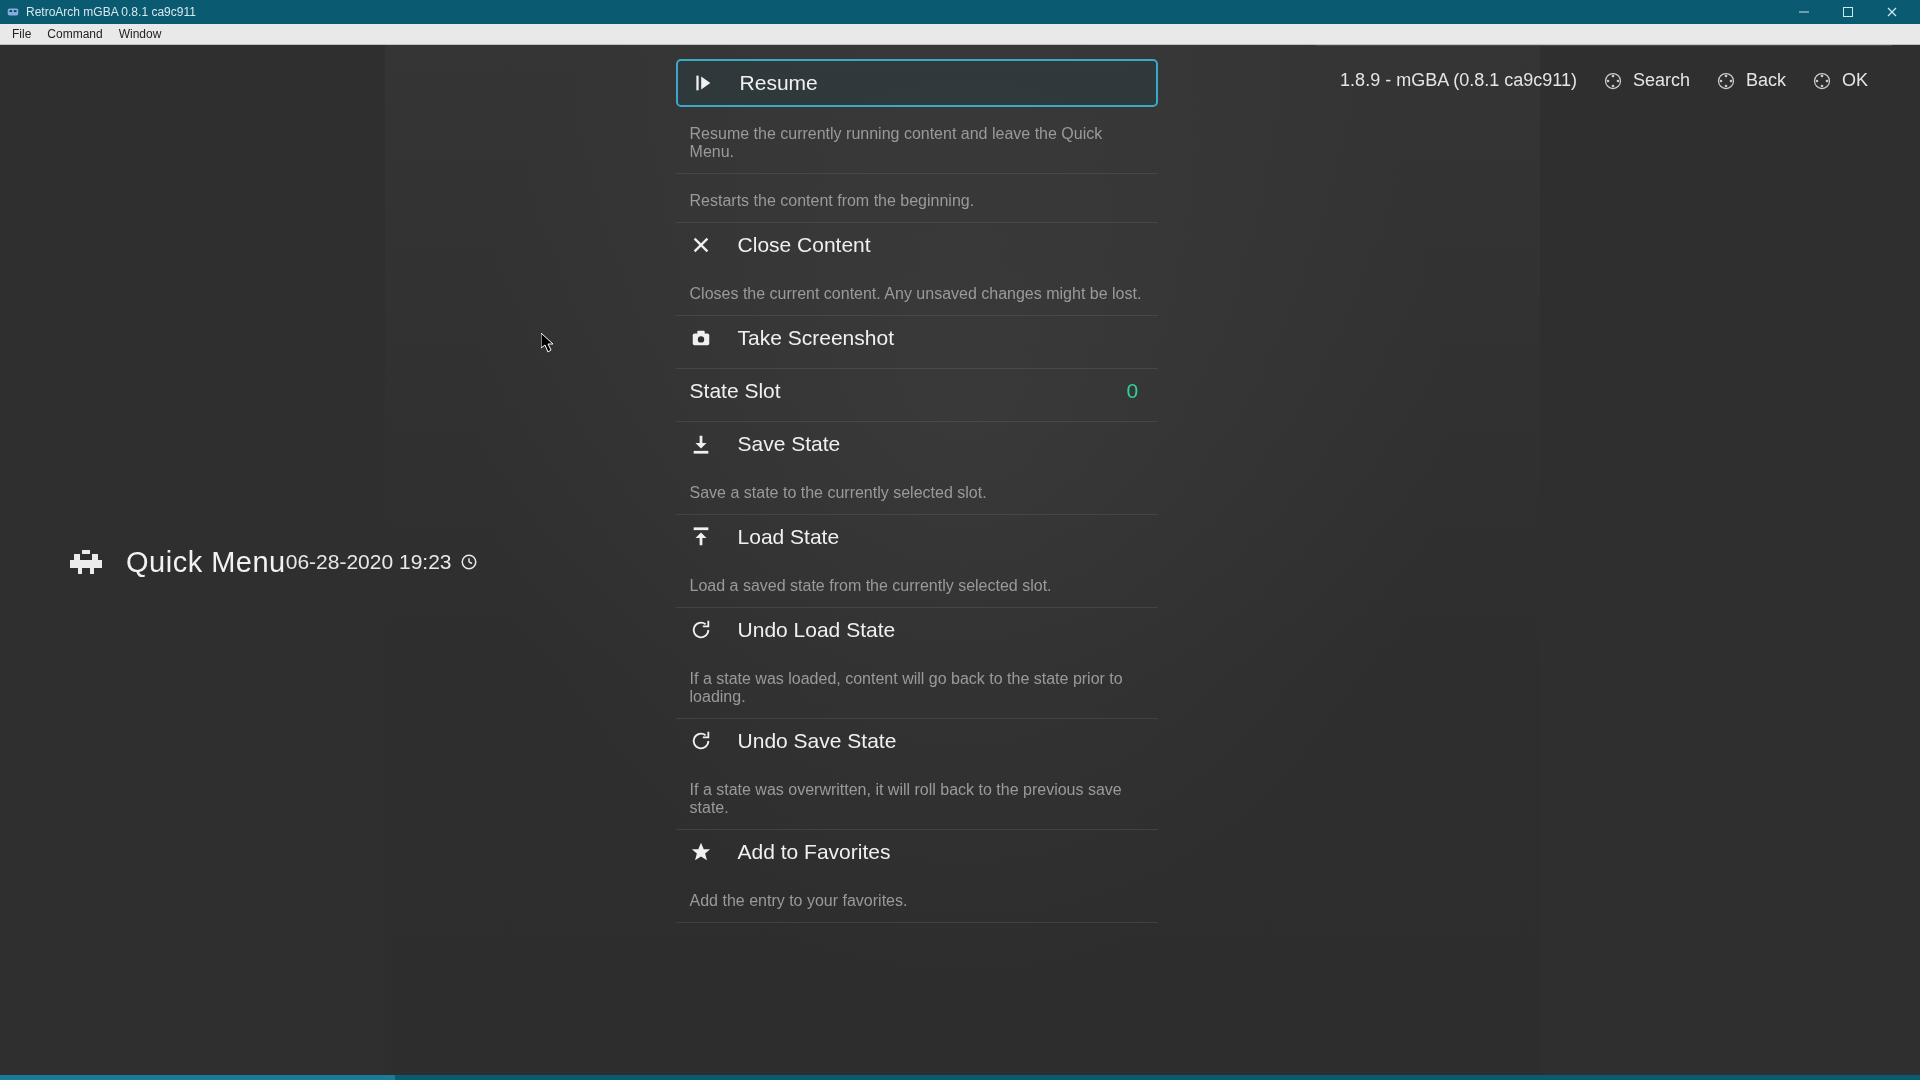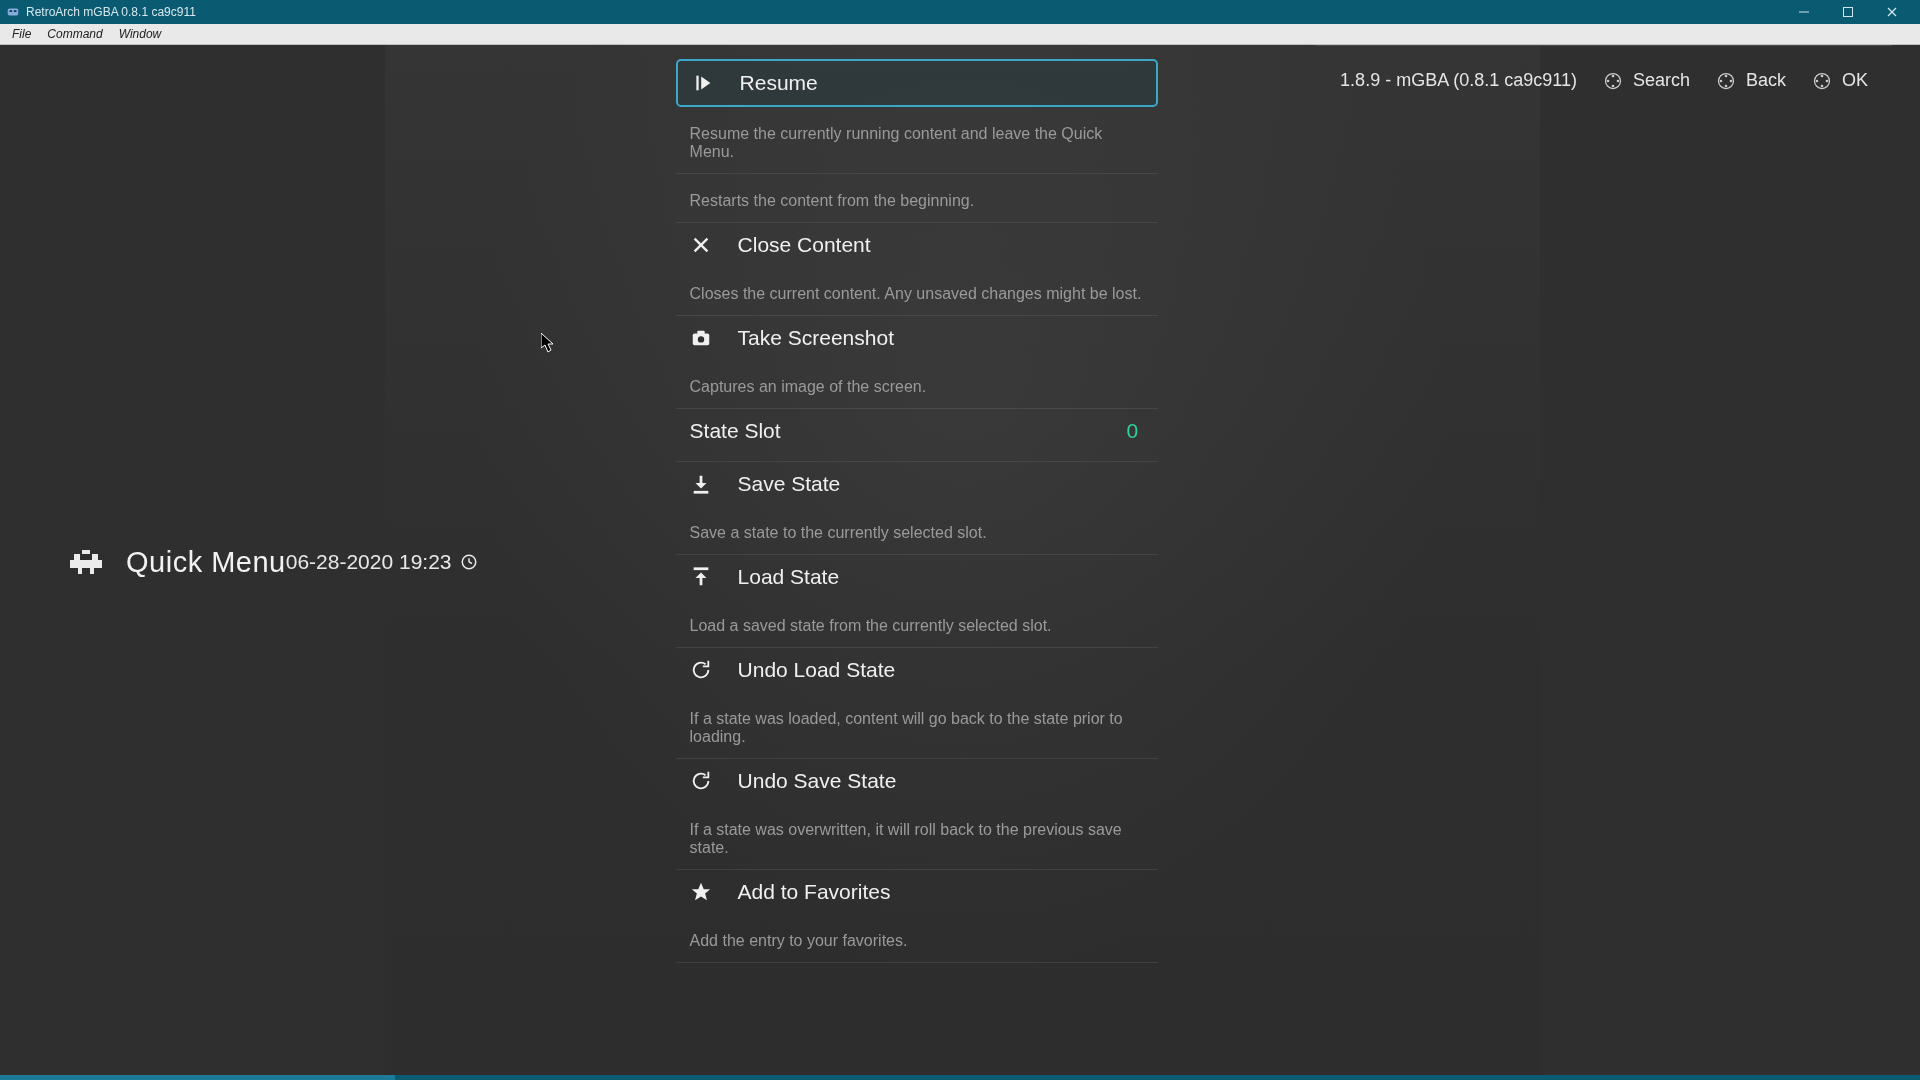--- a/index.html
+++ b/index.html
@@ -41,21 +41,21 @@
   .menubar {
     height: 21px;
     background: #e9e9e9;
     display: flex;
     align-items: center;
     font-size: 12px;
     color: #222;
     padding-left: 4px;
     border-bottom: 1px solid #c0c0c0;
   }
-  .menubar .mitem { padding: 10px 8px; font-style: italic; }
+  .menubar .mitem { padding: 10px 8px; }
 
   
   .ra-root {
     position: absolute;
     left: 0; right: 0;
     top: 45px;
     bottom: 0;
     background: #2f2f2f;
     display: flex;
   }
@@ -284,21 +284,20 @@
         <div class="item-row">
           <span class="icon">
             <svg viewBox="0 0 24 24">
               <rect x="3" y="7" width="18" height="13" rx="2" fill="currentColor"></rect>
               <rect x="8" y="4" width="8" height="4" rx="1" fill="currentColor"></rect>
               <circle cx="12" cy="13.5" r="3.5" fill="#2f2f2f"></circle>
             </svg>
           </span>
           <span class="label">Take Screenshot</span>
         </div>
-        <div class="desc">Captures an image of the screen.</div>
       </div>
       <div class="item">
         <div class="item-row">
           <span class="icon none"></span>
           <span class="label">State Slot</span>
           <span class="value">0</span>
         </div>
       </div>
       <div class="item">
         <div class="item-row">

